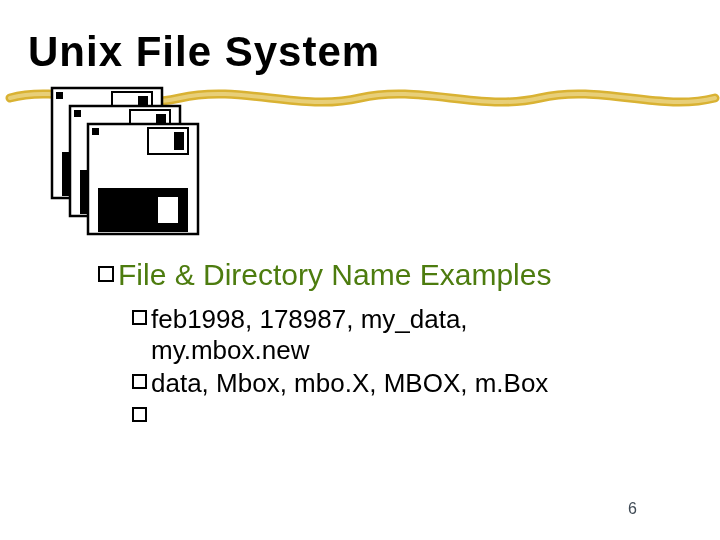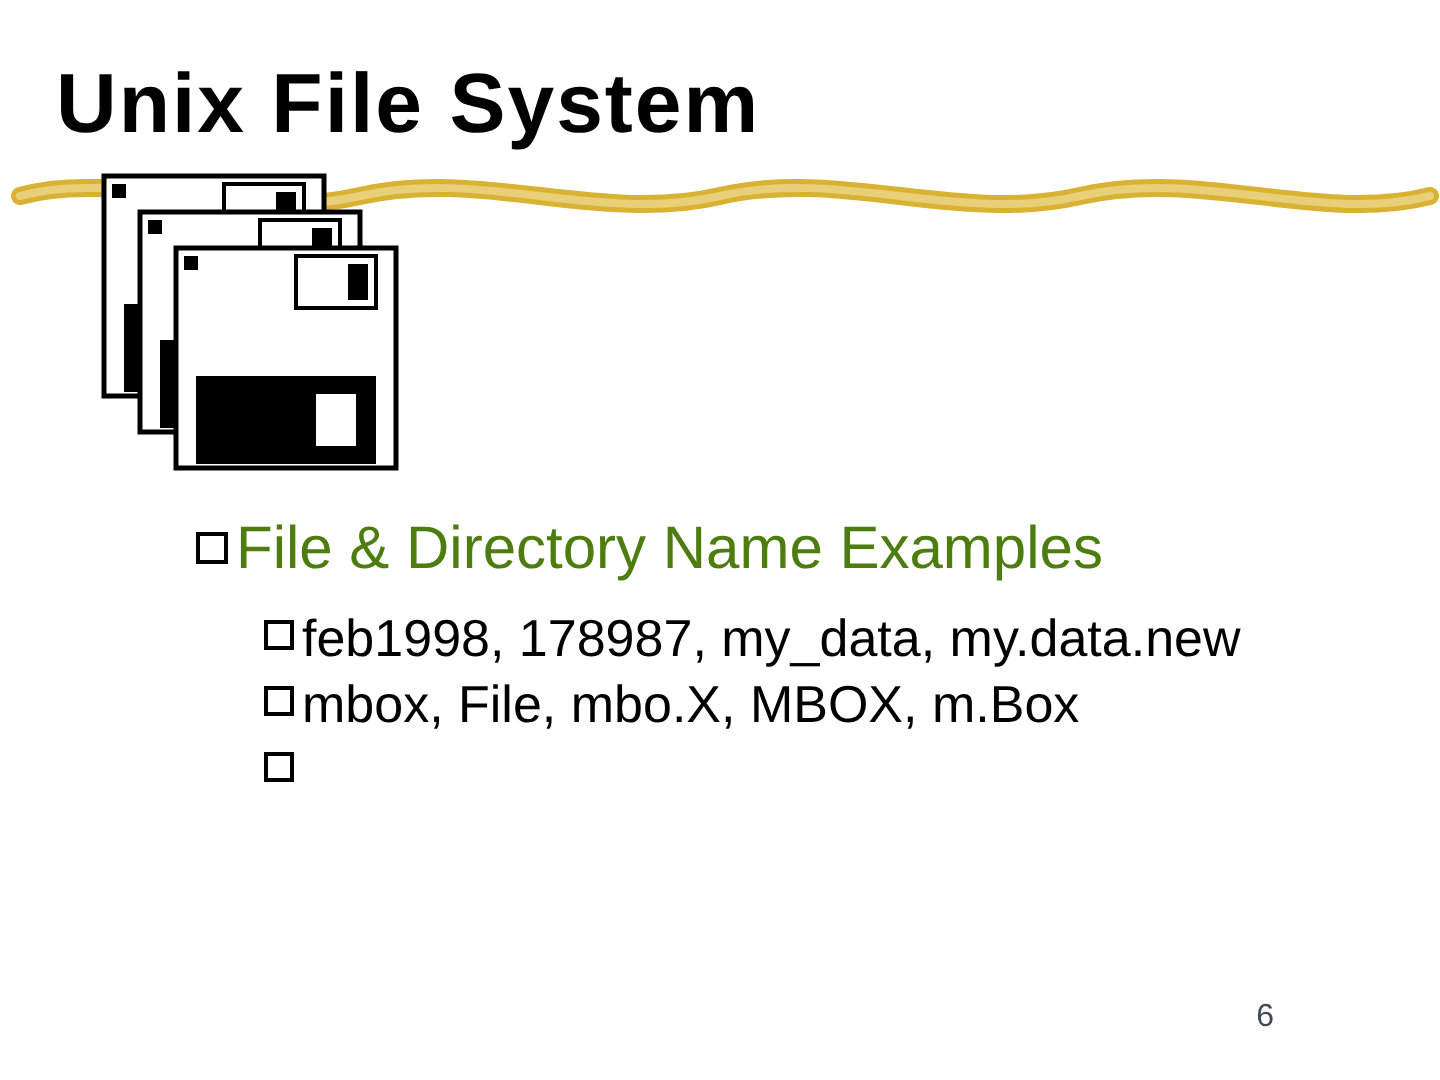--- a/index.html
+++ b/index.html
@@ -63,25 +63,25 @@
   </svg>
 
   <div class="content">
     <div class="level1">
       <span class="bullet-box z"></span>
       <span class="l1-text">File &amp; Directory Name Examples</span>
     </div>
     <div class="level2-group">
       <div class="level2">
         <span class="bullet-box y"></span>
-        <span class="l2-text">feb1998, 178987, my_data, my.data.new</span>
+        <span class="l2-text">feb1998, 178987, my_data, my.mbox.new</span>
       </div>
       <div class="level2">
         <span class="bullet-box y"></span>
-        <span class="l2-text">mbox, File, mbo.X, MBOX, m.Box</span>
+        <span class="l2-text">data, Mbox, mbo.X, MBOX, m.Box</span>
       </div>
       <div class="level2">
         <span class="bullet-box y"></span>
       </div>
     </div>
   </div>
 
   <div class="pagenum">6</div>
 </div>
 

